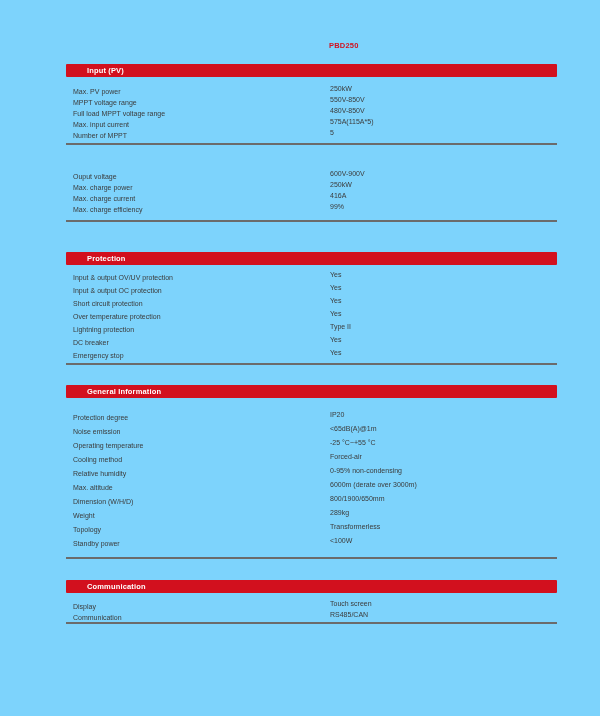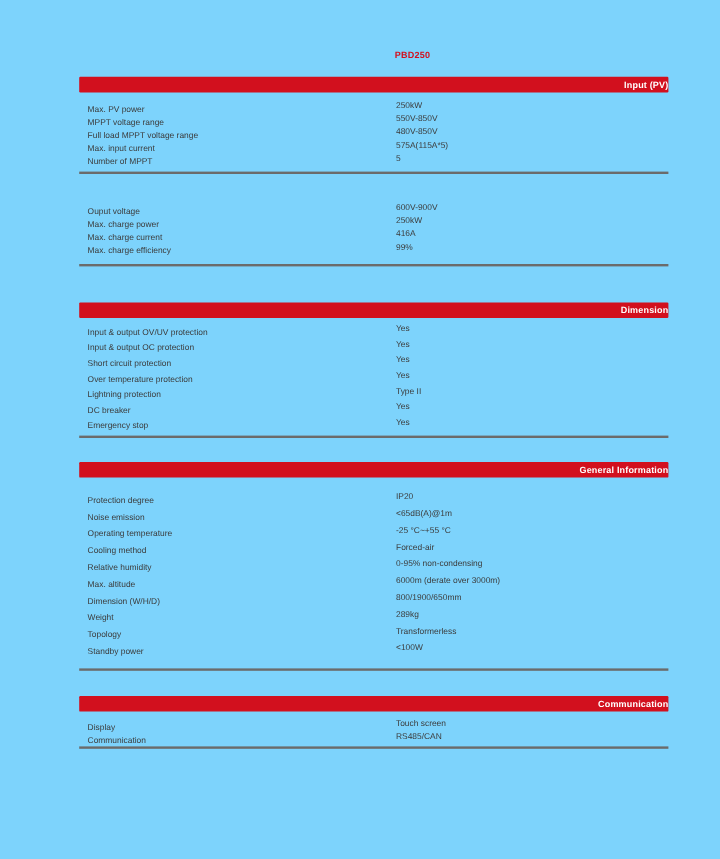--- a/index.html
+++ b/index.html
@@ -28,21 +28,20 @@
   }
   .bar{
     height:13px;line-height:13px;
     background:var(--accent);
     color:#ffffff;
     font-size:7.5px;font-weight:bold;
     padding-left:21px;
     box-sizing:border-box;
     border-radius:1px;
     letter-spacing:.15px;
-    text-align:right;
   }
   .rows{position:relative;}
   .row{position:relative;}
   .lbl{
     display:inline-block;
     padding-left:7px;
     font-size:7px;color:var(--text);
   }
   .val{
     position:absolute;left:264px;top:0;
@@ -110,21 +109,21 @@
       </div>
       <div class="row">
         <span class="lbl">Max. charge efficiency</span>
         <span class="val">99%</span>
       </div>
     </div>
     <div class="sep"></div>
   </div>
 
   <div class="section" id="s3">
-    <div class="bar">Dimension</div>
+    <div class="bar">Protection</div>
     <div class="rows">
       <div class="row">
         <span class="lbl">Input &amp; output OV/UV protection</span>
         <span class="val">Yes</span>
       </div>
       <div class="row">
         <span class="lbl">Input &amp; output OC protection</span>
         <span class="val">Yes</span>
       </div>
       <div class="row">

